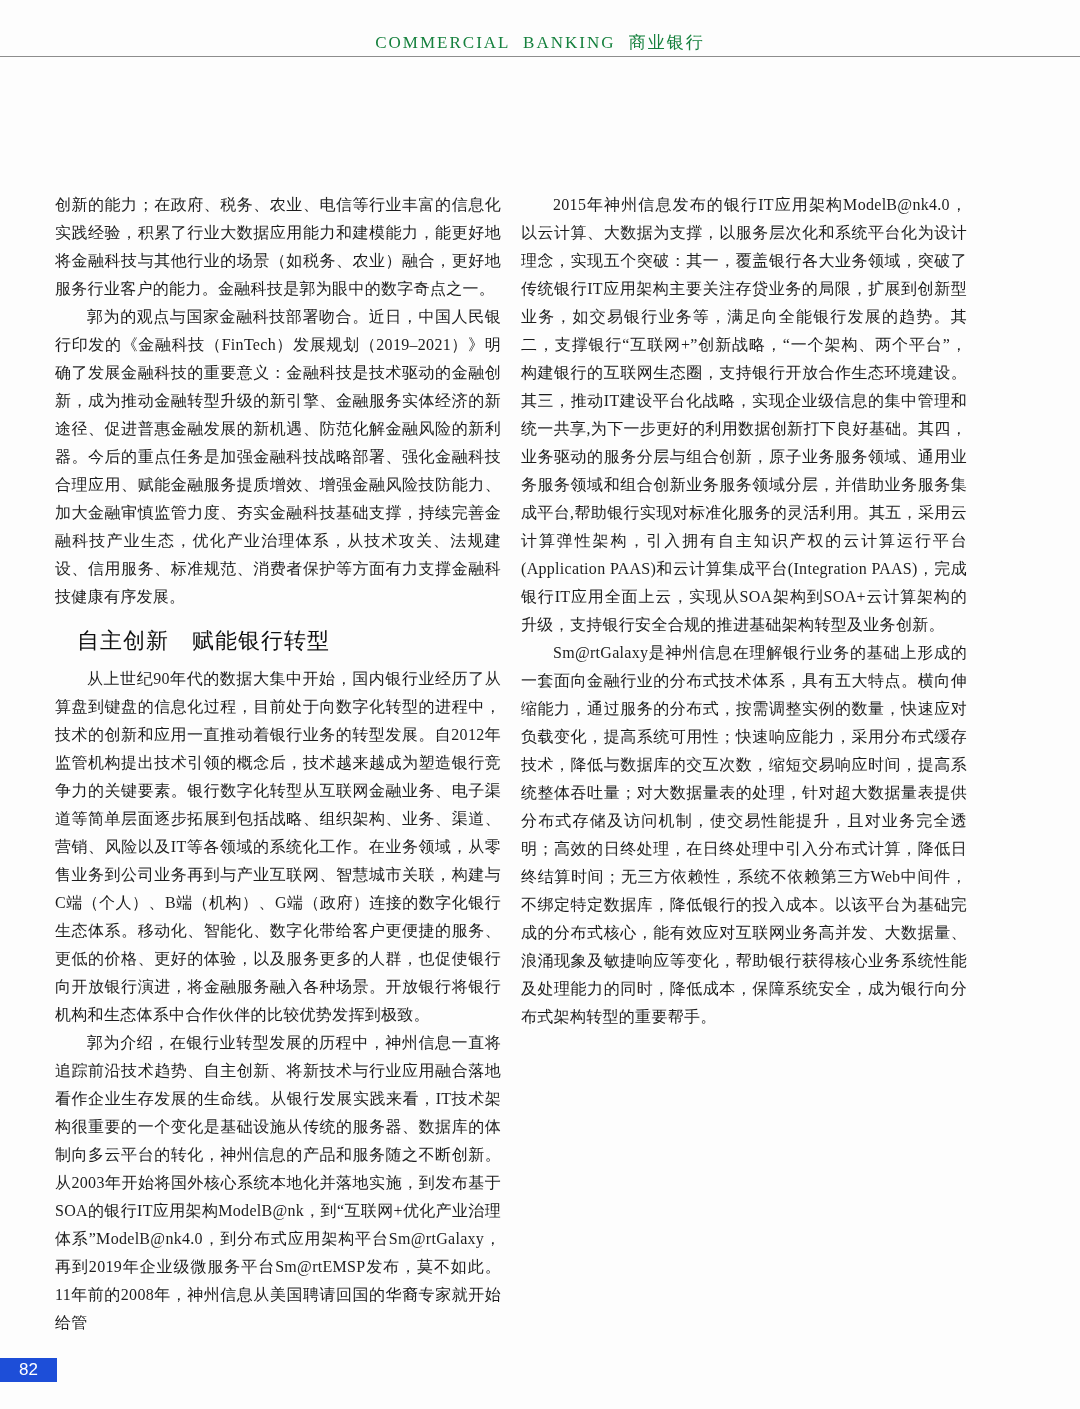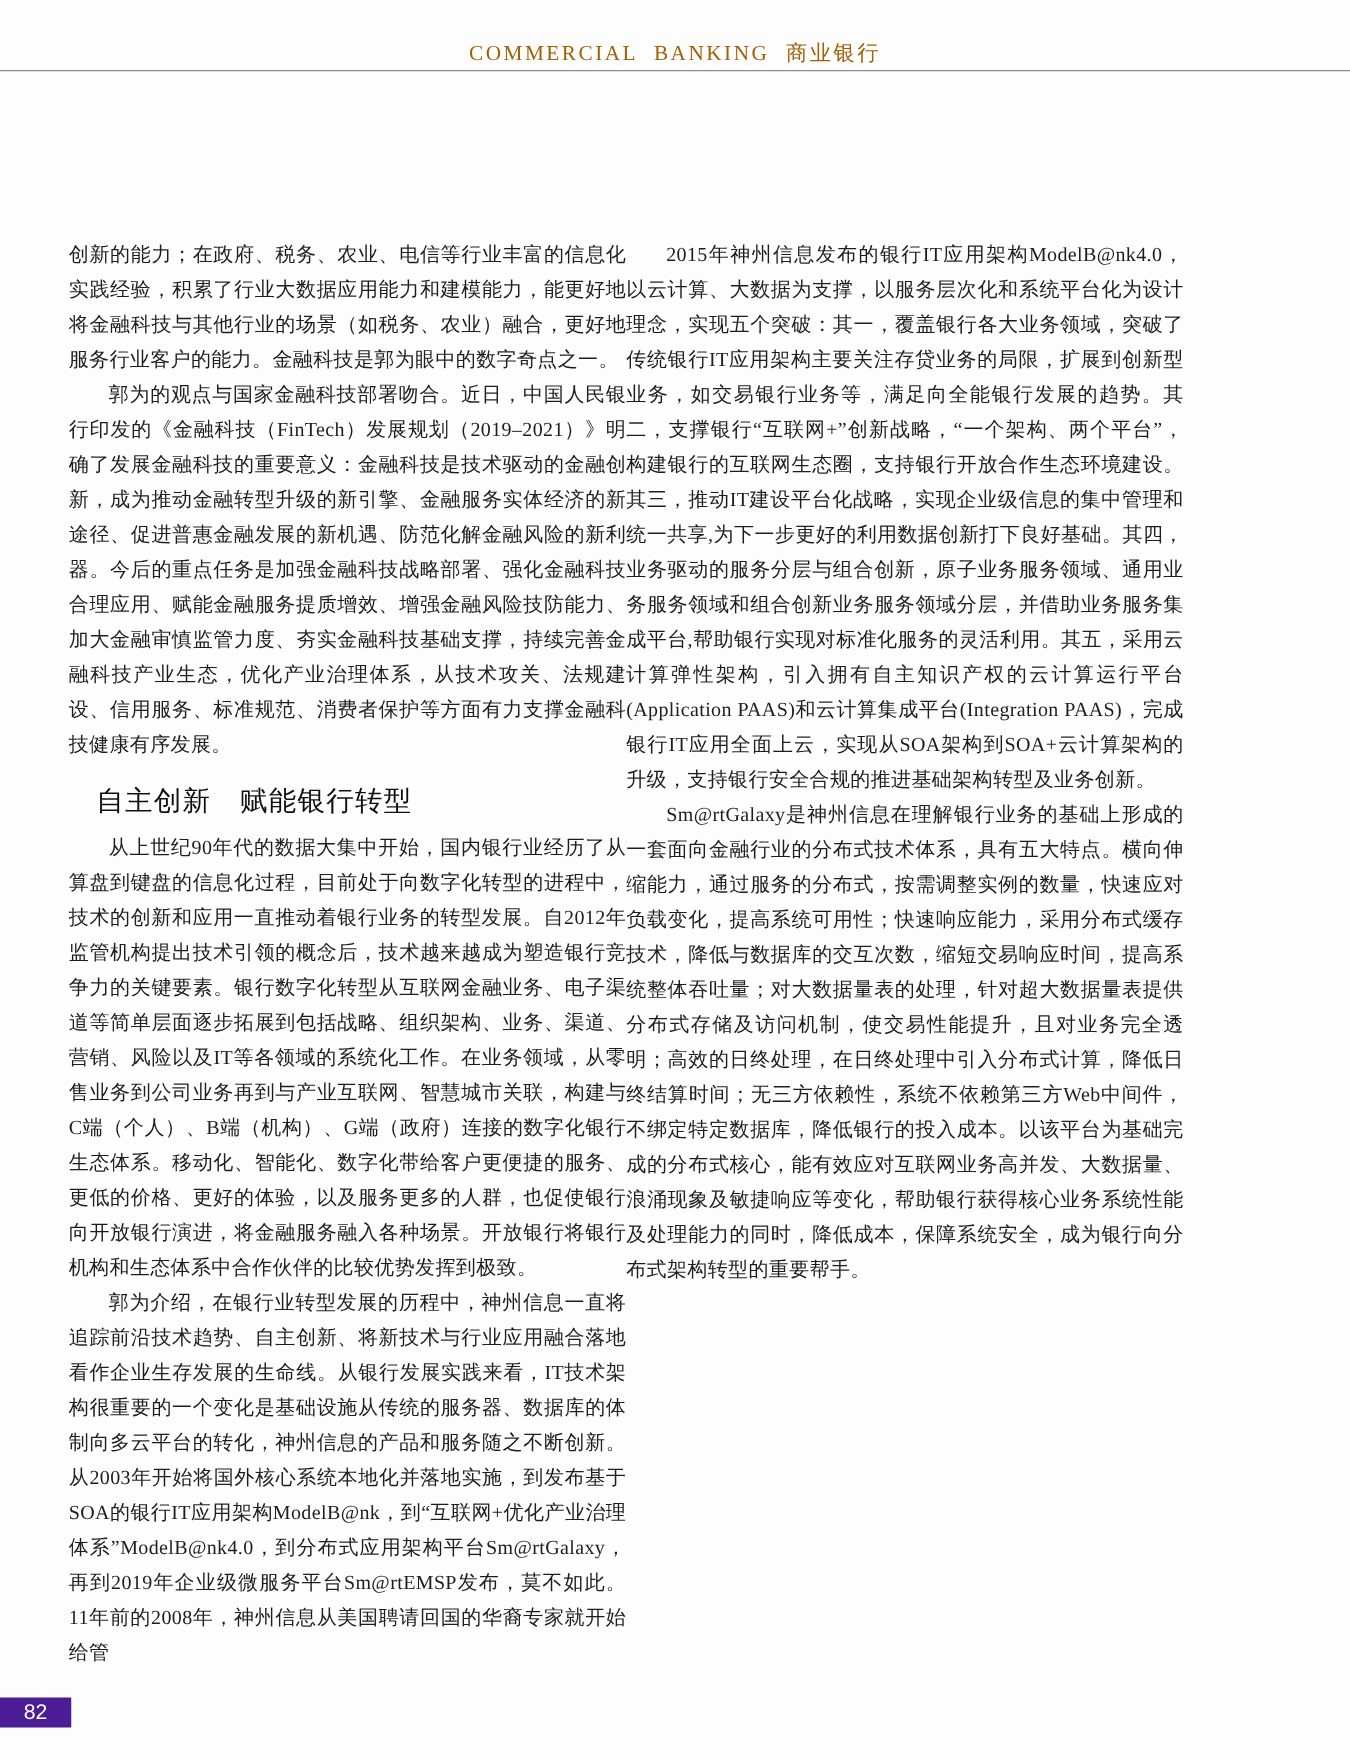--- a/index.html
+++ b/index.html
@@ -12,34 +12,35 @@
     font-family:"Liberation Serif", serif;
   }
   .header-title {
     position:absolute;
     top:31px; left:0;
     width:100%;
     text-align:center;
     font-size:17px;
     letter-spacing:2px;
     word-spacing:7px;
-    color:#a16207;
+    color:#15803d;
   }
   .header-rule {
     position:absolute;
     top:56px; left:0;
     width:1080px;
     border-top:1px solid #8d8d8d;
   }
   .columns {
     position:absolute;
     top:191px;
     left:55px;
     width:912px;
     display:flex;
+    gap:20px;
   }
   .col { width:446px; }
   p.body {
     margin:0;
     font-size:16px;
     line-height:28px;
     text-align:justify;
     color:#1d1d1d;
     letter-spacing:0.3px;
   }
@@ -83,17 +84,17 @@
       <p class="body indent">郭为介绍，在银行业转型发展的历程中，神州信息一直将追踪前沿技术趋势、自主创新、将新技术与行业应用融合落地看作企业生存发展的生命线。从银行发展实践来看，IT技术架构很重要的一个变化是基础设施从传统的服务器、数据库的体制向多云平台的转化，神州信息的产品和服务随之不断创新。从2003年开始将国外核心系统本地化并落地实施，到发布基于SOA的银行IT应用架构ModelB@nk，到“互联网+优化产业治理体系”ModelB@nk4.0，到分布式应用架构平台Sm@rtGalaxy，再到2019年企业级微服务平台Sm@rtEMSP发布，莫不如此。11年前的2008年，神州信息从美国聘请回国的华裔专家就开始给管</p>
     </div>
 
     <div class="col">
       <p class="body indent">2015年神州信息发布的银行IT应用架构ModelB@nk4.0，以云计算、大数据为支撑，以服务层次化和系统平台化为设计理念，实现五个突破：其一，覆盖银行各大业务领域，突破了传统银行IT应用架构主要关注存贷业务的局限，扩展到创新型业务，如交易银行业务等，满足向全能银行发展的趋势。其二，支撑银行“互联网+”创新战略，“一个架构、两个平台”，构建银行的互联网生态圈，支持银行开放合作生态环境建设。其三，推动IT建设平台化战略，实现企业级信息的集中管理和统一共享,为下一步更好的利用数据创新打下良好基础。其四，业务驱动的服务分层与组合创新，原子业务服务领域、通用业务服务领域和组合创新业务服务领域分层，并借助业务服务集成平台,帮助银行实现对标准化服务的灵活利用。其五，采用云计算弹性架构，引入拥有自主知识产权的云计算运行平台(Application PAAS)和云计算集成平台(Integration PAAS)，完成银行IT应用全面上云，实现从SOA架构到SOA+云计算架构的升级，支持银行安全合规的推进基础架构转型及业务创新。</p>
       <p class="body indent">Sm@rtGalaxy是神州信息在理解银行业务的基础上形成的一套面向金融行业的分布式技术体系，具有五大特点。横向伸缩能力，通过服务的分布式，按需调整实例的数量，快速应对负载变化，提高系统可用性；快速响应能力，采用分布式缓存技术，降低与数据库的交互次数，缩短交易响应时间，提高系统整体吞吐量；对大数据量表的处理，针对超大数据量表提供分布式存储及访问机制，使交易性能提升，且对业务完全透明；高效的日终处理，在日终处理中引入分布式计算，降低日终结算时间；无三方依赖性，系统不依赖第三方Web中间件，不绑定特定数据库，降低银行的投入成本。以该平台为基础完成的分布式核心，能有效应对互联网业务高并发、大数据量、浪涌现象及敏捷响应等变化，帮助银行获得核心业务系统性能及处理能力的同时，降低成本，保障系统安全，成为银行向分布式架构转型的重要帮手。</p>
     </div>
 
   </div>
 
-  <div class="page-num-box" style="background: #4c1d95;">
+  <div class="page-num-box" style="background: #1d4ed8;">
     <span>82</span>
   </div>
 
 </div>
 
 </body></html>

